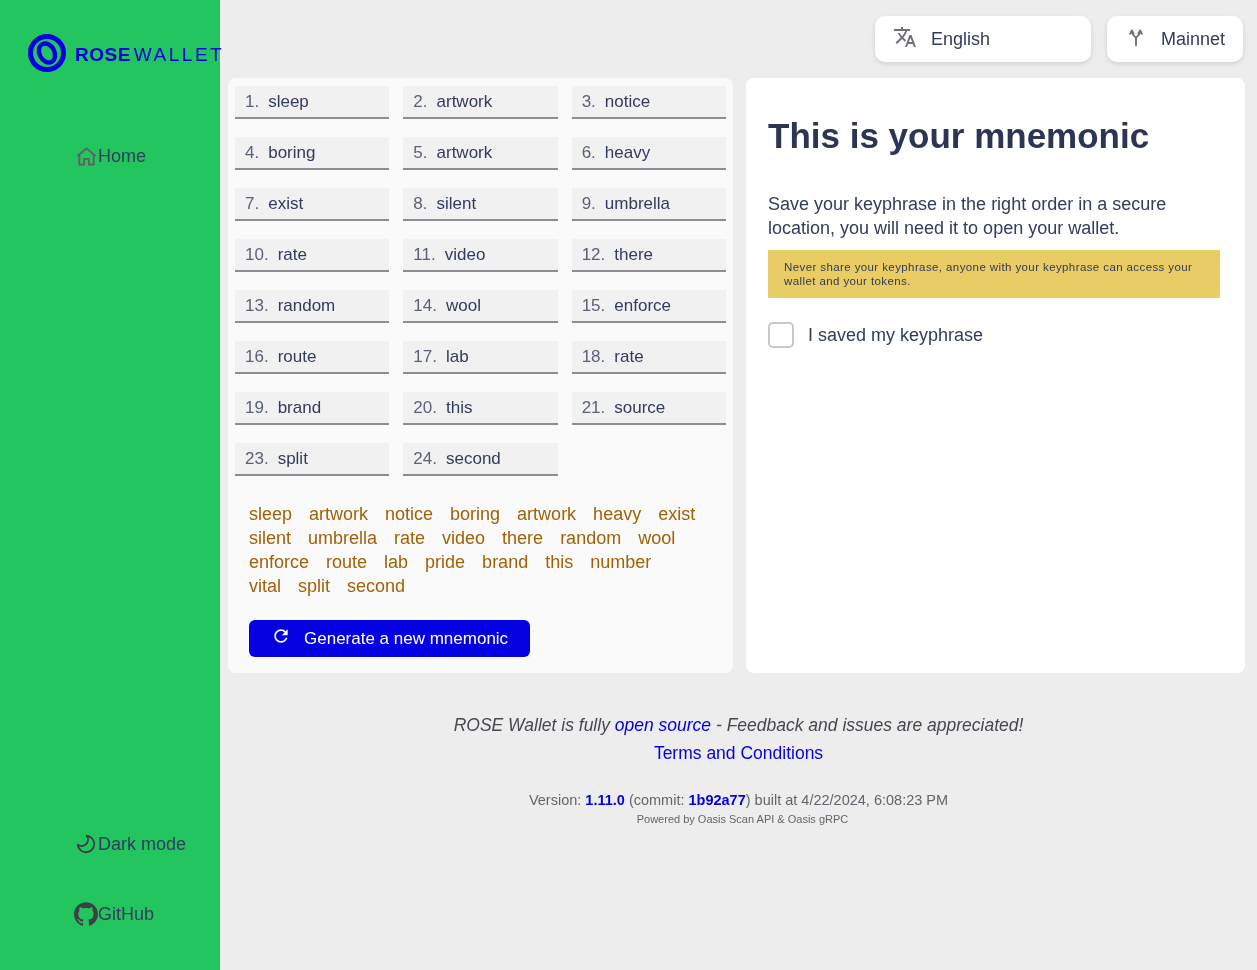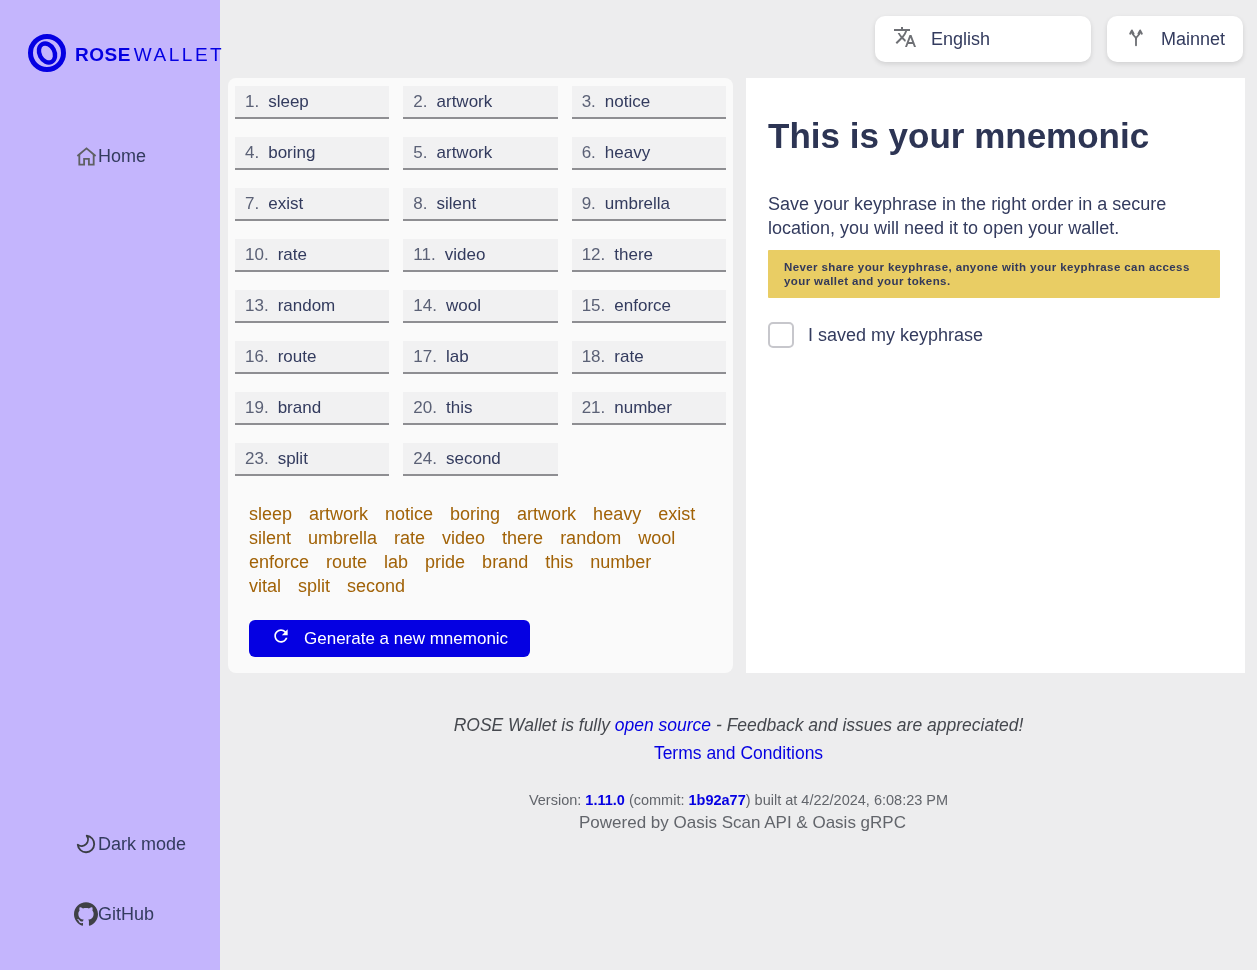--- a/index.html
+++ b/index.html
@@ -5,21 +5,21 @@
   * { margin:0; padding:0; box-sizing:border-box; }
   html,body { width:1257px; height:970px; overflow:hidden; }
   body {
     font-family:"Liberation Sans", sans-serif;
     background:#ededee;
     color:#333b5e;
   }
   
   .sidebar {
     position:fixed; left:0; top:0; width:220px; height:970px;
-    background:#c4b5fd; display:flex; flex-direction:column;
+    background:#22c55e; display:flex; flex-direction:column;
     padding:32px 0 30px 0;
   }
   .logo-row { display:flex; align-items:center; gap:7px; padding-left:26px; cursor:pointer; }
   .logo-text { font-size:19px; color:#0500e2; white-space:nowrap; letter-spacing:.5px; }
   .logo-text b { font-weight:700; }
   .logo-text span.light { font-weight:400; letter-spacing:2.5px; margin-left:3px; }
   .nav-item {
     display:flex; align-items:center; gap:0; padding:14px 0 14px 26px;
     font-size:18px; color:#333b5e; cursor:pointer;margin-left:48px;
   }
@@ -59,50 +59,50 @@
     margin:26px 14px 0 14px; width:450px;
     font-size:18px; line-height:24px; color:#a16207; word-spacing:12px;
   }
   .generate-btn {
     margin:22px 0 0 14px; background:#0500e2; color:#ffffff; border:none;
     border-radius:6px; height:37px; padding:8px 22px; font-size:17px;
     display:flex; align-items:center; gap:13px; cursor:pointer;
     font-family:"Liberation Sans", sans-serif;
   }
   .info-card {
-    width:499px; min-height:580px; background:#ffffff; border-radius:0;
+    width:499px; min-height:580px; background:#ffffff; border-radius:8px;
     padding:24px 24px 24px 22px;
   }
   .info-title { font-size:35px; font-weight:700; color:#2d3554; margin-top:14px; }
   .info-desc { margin-top:36px; font-size:18px; line-height:24px; color:#333b5e; width:452px; }
   .info-desc b { font-weight:400; }
   .warning-box {
     margin-top:10px; background:#e9cd64; color:#33395a;
-    padding:10px 16px; font-size:11.5px; font-weight:700; letter-spacing:.4px;
+    padding:10px 16px; font-size:11.5px; font-weight:400; letter-spacing:.4px;
     line-height:14px; width:452px; border-radius:1px;
   }
   .check-row { margin-top:24px; display:flex; align-items:center; gap:14px; cursor:pointer; }
   .checkbox {
     width:26px; height:26px; border:2px solid #c7c7cc; border-radius:5px;
     background:#ffffff; flex:0 0 auto;
   }
   .check-label { font-size:18px; color:#333b5e; }
   .import-btn {
     margin-top:23px; background:#a7a3f0; color:#edebfc; border:none;
     border-radius:6px; height:37px; padding:0 25px; font-size:18px;
     cursor:default; font-family:"Liberation Sans", sans-serif;
   }
   
   .footer { text-align:center; margin-top:42px; }
   .foot-line1 { font-size:17.5px; color:#45484e;font-style:italic; }
   .foot-line2 { font-size:17.5px; margin-top:7px; }
   a.blue-link { color:#0500e2; text-decoration:none; cursor:pointer; }
   .version-block { margin-top:28px; font-size:14.5px; color:#62656b; }
   .version-block .blue-link { font-weight:700; }
-  .powered { margin-top:5px; font-size:17px; color:#62656b;padding-left:8px; }
+  .powered { margin-top:5px; font-size:11px; color:#62656b;padding-left:8px; }
 </style>
 </head>
 <body>
 
 <nav class="sidebar">
   <div class="logo-row">
     <span class="ico">
       <svg width="42" height="42" viewBox="0 0 42 42">
         <circle cx="21" cy="21" r="16.5" fill="none" stroke="#0500e2" stroke-width="5"></circle>
         <ellipse cx="21" cy="21" rx="7.5" ry="10" fill="none" stroke="#0500e2" stroke-width="4.4" transform="rotate(-28 21 21)"></ellipse>
@@ -247,21 +247,21 @@
           <div class="word-cell">
             <span class="num">19.</span>
             <span class="word">brand</span>
           </div>
           <div class="word-cell">
             <span class="num">20.</span>
             <span class="word">this</span>
           </div>
           <div class="word-cell">
             <span class="num">21.</span>
-            <span class="word">number</span>
+            <span class="word">source</span>
           </div>
           <div class="word-cell">
             <span class="num">23.</span>
             <span class="word">split</span>
           </div>
           <div class="word-cell">
             <span class="num">24.</span>
             <span class="word">second</span>
           </div>
         </div>

